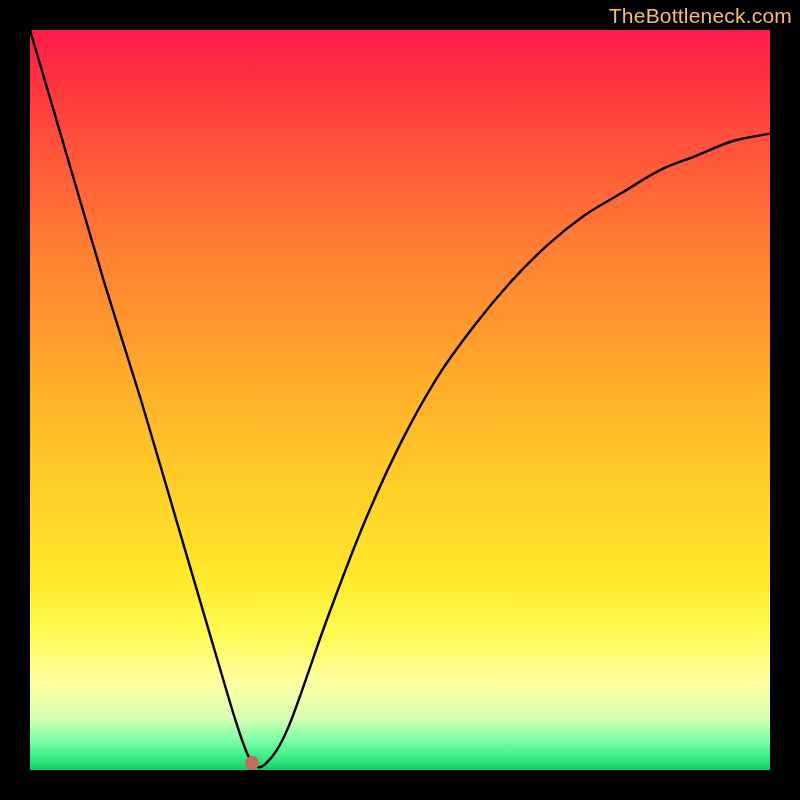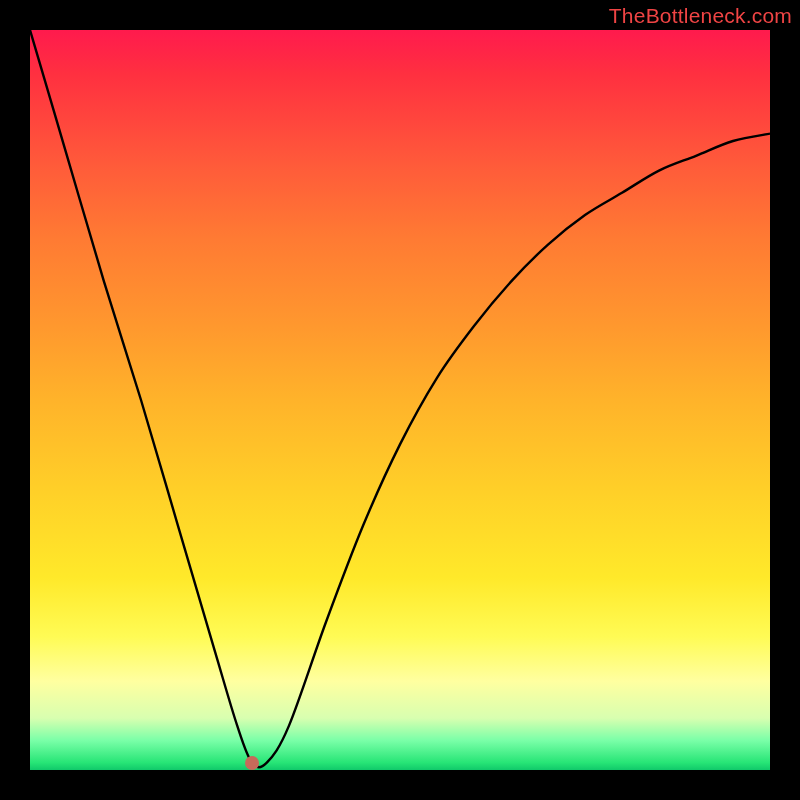--- a/index.html
+++ b/index.html
@@ -31,21 +31,21 @@
       #d8ffb0 93%,
       #7affa8 96%,
       #27e576 99%,
       #10c96a 100%
     );
   }
   .watermark {
     position: absolute;
     top: 4px;
     right: 8px;
-    color: #ef4444;
+    color: #fdba74;
     font-size: 21px;
     font-weight: 500;
     letter-spacing: 0.2px;
     z-index: 5;
   }
   svg.curve {
     position: absolute;
     left: 0;
     top: 0;
     width: 740px;

